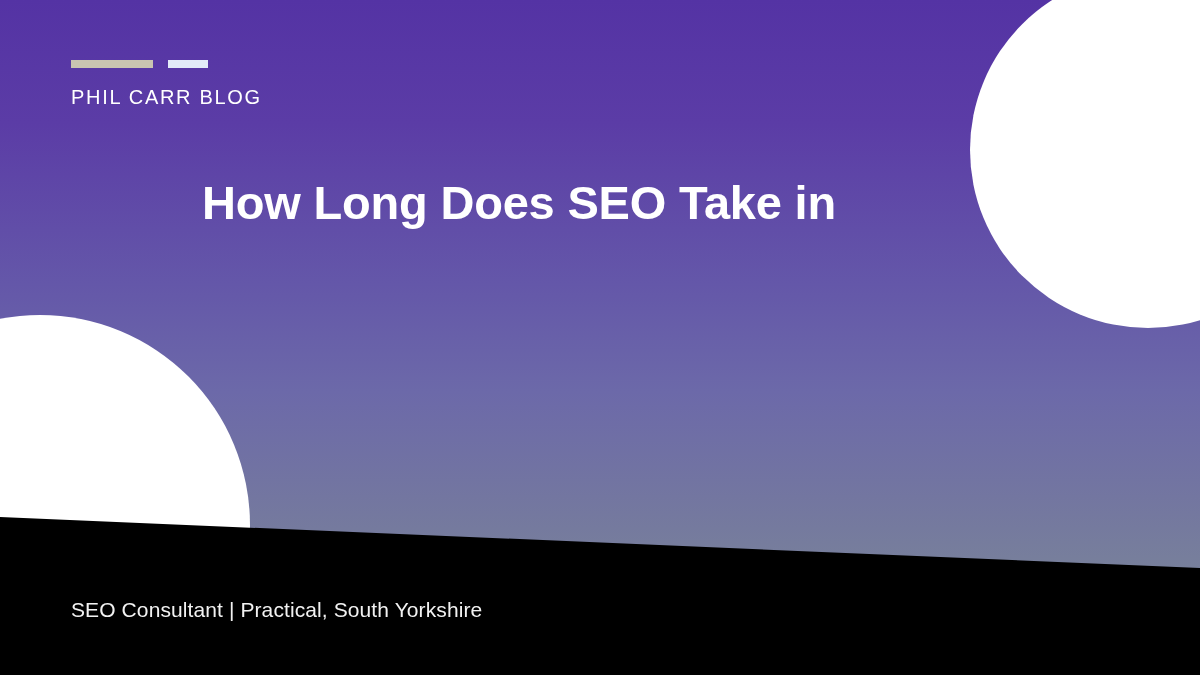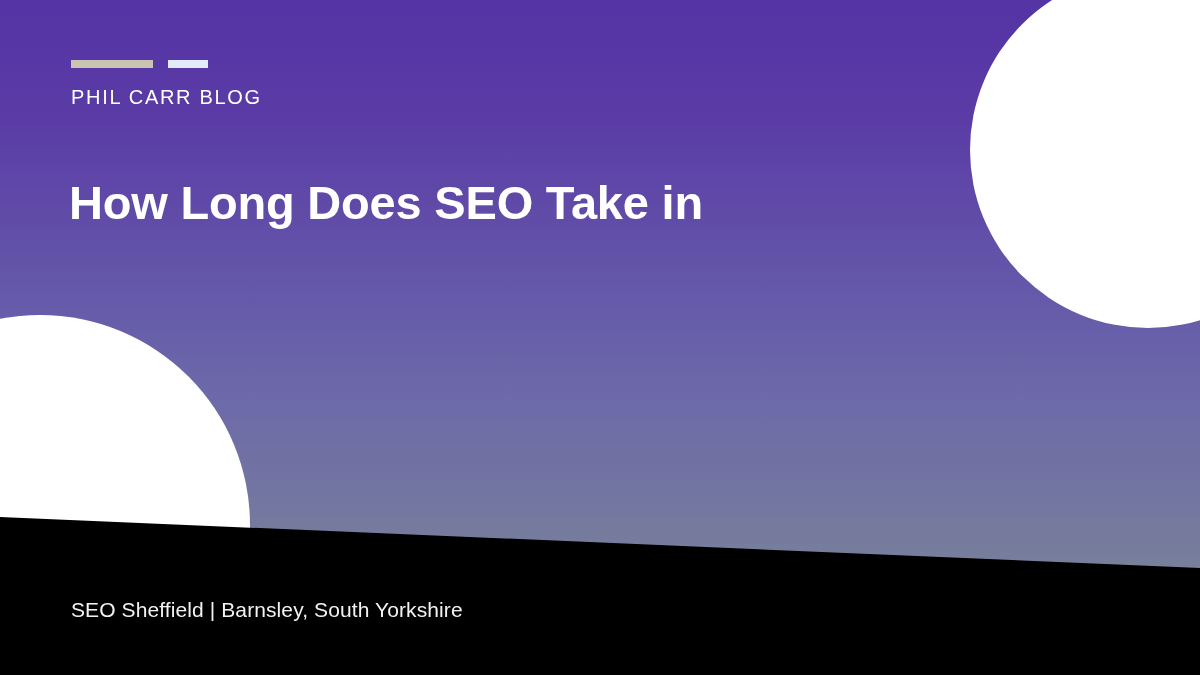--- a/index.html
+++ b/index.html
@@ -103,20 +103,21 @@
   .headline {
     position: absolute;
     left: 69px;
     top: 172px;
     width: 900px;
     font-size: 47px;
     font-weight: 700;
     line-height: 1.32;
     color: #ffffff;
     letter-spacing: -0.2px;
+    text-align: center;
   }
   .headline-line { display: block; white-space: nowrap; }
 
   .footer-text {
     position: absolute;
     left: 71px;
     top: 598px;
     font-size: 21px;
     font-weight: 400;
     color: #f2f2f2;
@@ -143,16 +144,16 @@
       <span class="accent-bar-1"></span>
       <span class="accent-bar-2"></span>
     </div>
 
     <div class="brand-label">PHIL CARR BLOG</div>
 
     <div class="headline">
       <span class="headline-line">How Long Does SEO Take in</span>
     </div>
 
-    <div class="footer-text">SEO Sheffield | Barnsley, South Yorkshire</div>
+    <div class="footer-text">SEO Consultant | Practical, South Yorkshire</div>
 
   </div>
 </div>
 
 </body></html>

